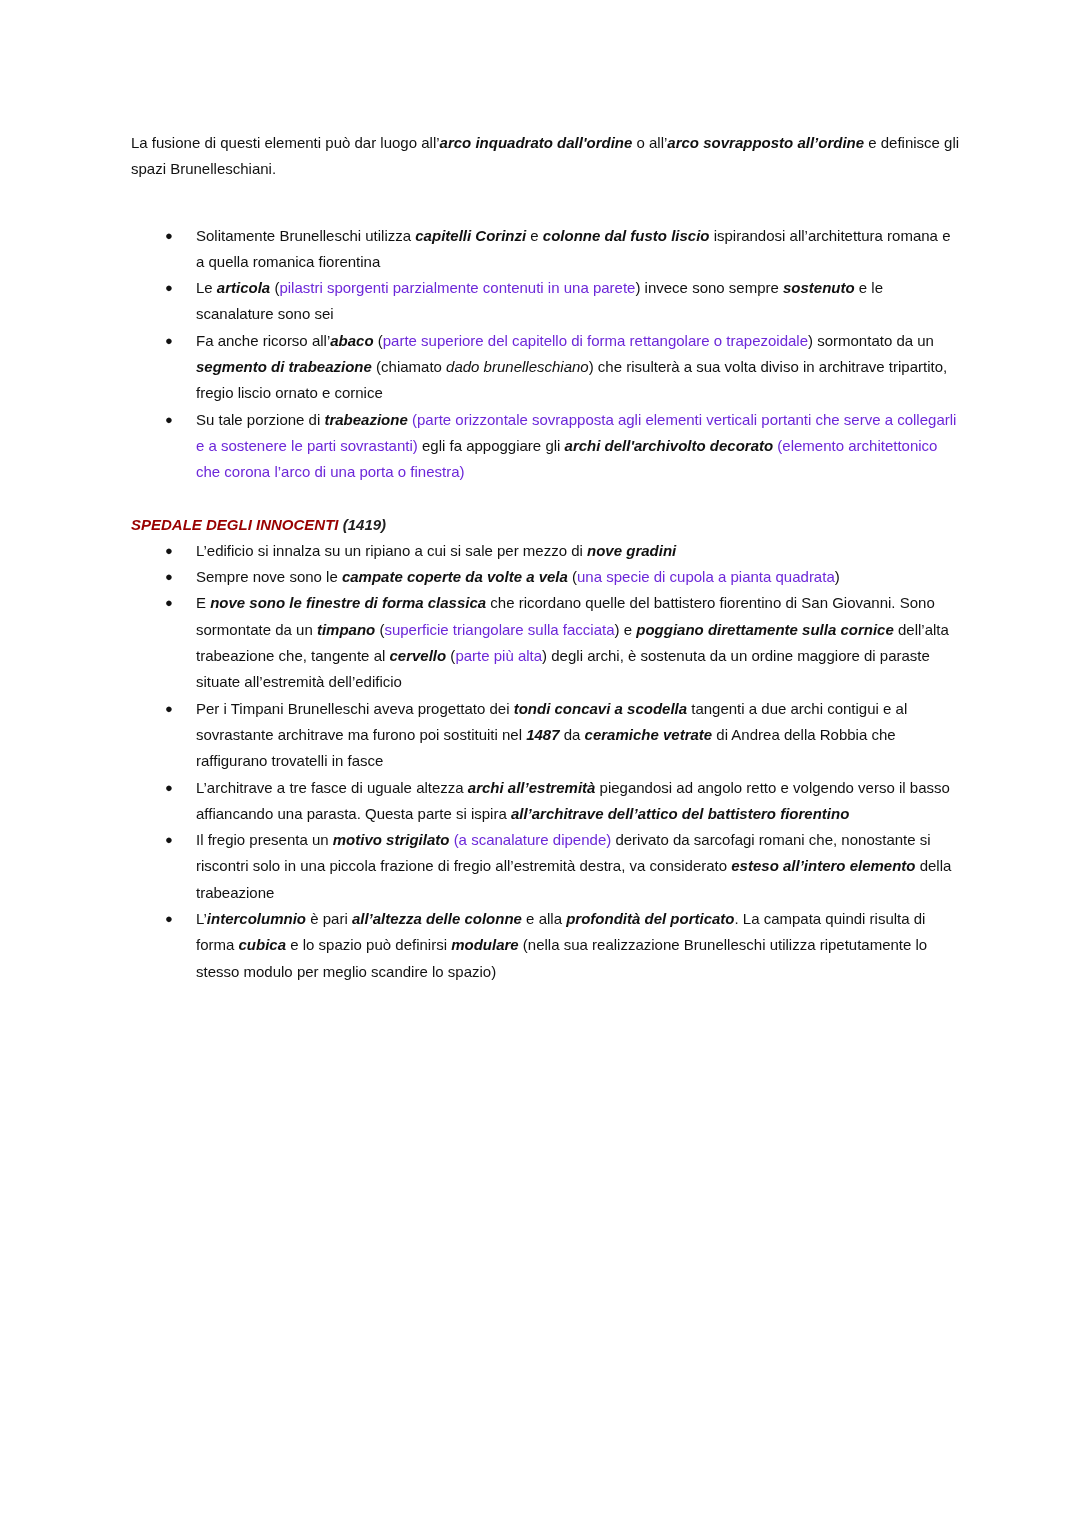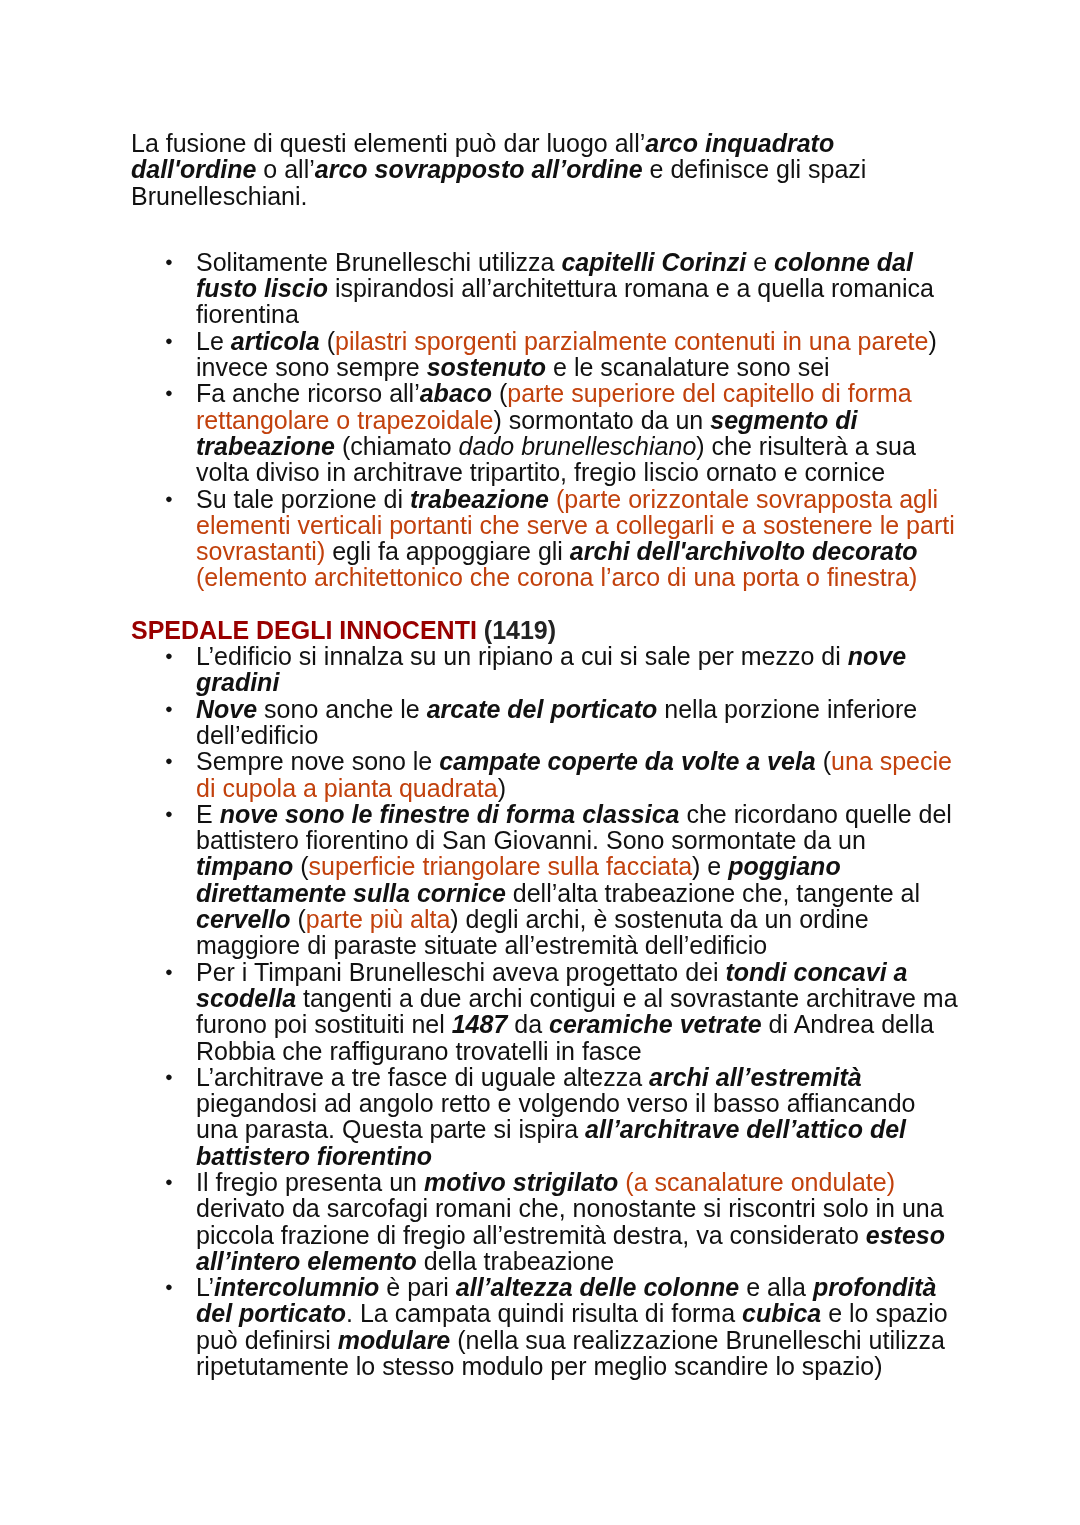--- a/index.html
+++ b/index.html
@@ -1,31 +1,31 @@
 <!DOCTYPE html>
 <html><head>
 <meta charset="utf-8">
 <style>
   html, body { margin: 0; padding: 0; background: #ffffff; }
   body { width: 1080px; height: 1525px; position: relative; overflow: hidden;
          font-family: "Liberation Sans", sans-serif; color: #111111; }
   .page { position: absolute; left: 131px; top: 130px; width: 830px;
-          font-size: 25px; line-height: 26.3px; }
+          font-size: 15px; line-height: 26.3px; }
   .para { margin: 0; }
   .list { list-style: none; margin: 0; padding: 0; }
   .list li { position: relative; padding-left: 65px; margin: 0; }
   .list li::before { content: "\25CF"; position: absolute; left: 34px; top: 0;
                      font-size: 13px; color: #111; }
   .list-1 { margin-top: 40px; }
-  .heading { margin-top: 26px; font-weight: bold; }
+  .heading { margin-top: 26px; font-weight: bold; font-style: italic; }
   .heading .red { color: #990000; }
   .heading .dark { color: #222; }
   .bi { font-weight: bold; font-style: italic; }
   .i { font-style: italic; }
-  .blue { color: #c2410c; }
+  .blue { color: #6d28d9; }
 </style>
 </head>
 <body>
 
 <div class="page">
   <div>
     <p class="para"><span>La fusione di questi elementi può dar luogo all’</span><span class="bi">arco inquadrato dall'ordine</span><span> o all’</span><span class="bi">arco sovrapposto all’ordine</span><span> e definisce gli spazi Brunelleschiani.</span></p>
   </div>
 
   <ul class="list list-1">
@@ -34,21 +34,20 @@
     <li><span>Fa anche ricorso all’</span><span class="bi">abaco</span><span> (</span><span class="blue">parte superiore del capitello di forma rettangolare o trapezoidale</span><span>) sormontato da un </span><span class="bi">segmento di trabeazione</span><span> (chiamato </span><span class="i">dado brunelleschiano</span><span>) che risulterà a sua volta diviso in architrave tripartito, fregio liscio ornato e cornice</span></li>
     <li><span>Su tale porzione di </span><span class="bi">trabeazione</span><span> </span><span class="blue">(parte orizzontale sovrapposta agli elementi verticali portanti che serve a collegarli e a sostenere le parti sovrastanti)</span><span> egli fa appoggiare gli </span><span class="bi">archi dell'archivolto decorato</span><span> </span><span class="blue">(elemento architettonico che corona l’arco di una porta o finestra)</span></li>
   </ul>
 
   <div class="heading">
     <span class="red">SPEDALE DEGLI INNOCENTI</span><span class="dark"> (1419)</span>
   </div>
 
   <ul class="list">
     <li><span>L’edificio si innalza su un ripiano a cui si sale per mezzo di </span><span class="bi">nove gradini</span></li>
-    <li><span class="bi">Nove</span><span> sono anche le </span><span class="bi">arcate del porticato</span><span> nella porzione inferiore dell’edificio</span></li>
     <li><span>Sempre nove sono le </span><span class="bi">campate coperte da volte a vela</span><span> (</span><span class="blue">una specie di cupola a pianta quadrata</span><span>)</span></li>
     <li><span>E </span><span class="bi">nove sono le finestre di forma classica</span><span> che ricordano quelle del battistero fiorentino di San Giovanni. Sono sormontate da un </span><span class="bi">timpano</span><span> (</span><span class="blue">superficie triangolare sulla facciata</span><span>) e </span><span class="bi">poggiano direttamente sulla cornice</span><span> dell’alta trabeazione che, tangente al </span><span class="bi">cervello</span><span> (</span><span class="blue">parte più alta</span><span>) degli archi, è sostenuta da un ordine maggiore di paraste situate all’estremità dell’edificio</span></li>
     <li><span>Per i Timpani Brunelleschi aveva progettato dei </span><span class="bi">tondi concavi a scodella</span><span> tangenti a due archi contigui e al sovrastante architrave ma furono poi sostituiti nel </span><span class="bi">1487</span><span> da </span><span class="bi">ceramiche vetrate</span><span> di Andrea della Robbia che raffigurano trovatelli in fasce</span></li>
     <li><span>L’architrave a tre fasce di uguale altezza </span><span class="bi">archi all’estremità</span><span> piegandosi ad angolo retto e volgendo verso il basso affiancando una parasta. Questa parte si ispira </span><span class="bi">all’architrave dell’attico del battistero fiorentino</span></li>
-    <li><span>Il fregio presenta un </span><span class="bi">motivo strigilato</span><span> </span><span class="blue">(a scanalature ondulate)</span><span> derivato da sarcofagi romani che, nonostante si riscontri solo in una piccola frazione di fregio all’estremità destra, va considerato </span><span class="bi">esteso all’intero elemento</span><span> della trabeazione</span></li>
+    <li><span>Il fregio presenta un </span><span class="bi">motivo strigilato</span><span> </span><span class="blue">(a scanalature dipende)</span><span> derivato da sarcofagi romani che, nonostante si riscontri solo in una piccola frazione di fregio all’estremità destra, va considerato </span><span class="bi">esteso all’intero elemento</span><span> della trabeazione</span></li>
     <li><span>L’</span><span class="bi">intercolumnio</span><span> è pari </span><span class="bi">all’altezza delle colonne</span><span> e alla </span><span class="bi">profondità del porticato</span><span>. La campata quindi risulta di forma </span><span class="bi">cubica</span><span> e lo spazio può definirsi </span><span class="bi">modulare</span><span> (nella sua realizzazione Brunelleschi utilizza ripetutamente lo stesso modulo per meglio scandire lo spazio)</span></li>
   </ul>
 </div>
 
 </body></html>

